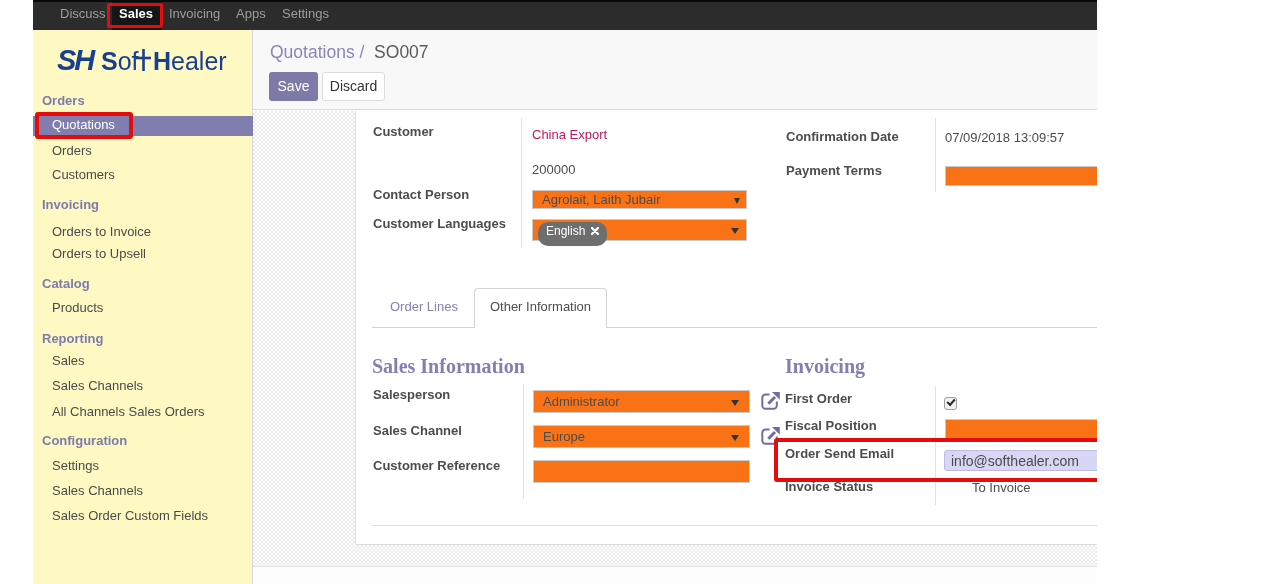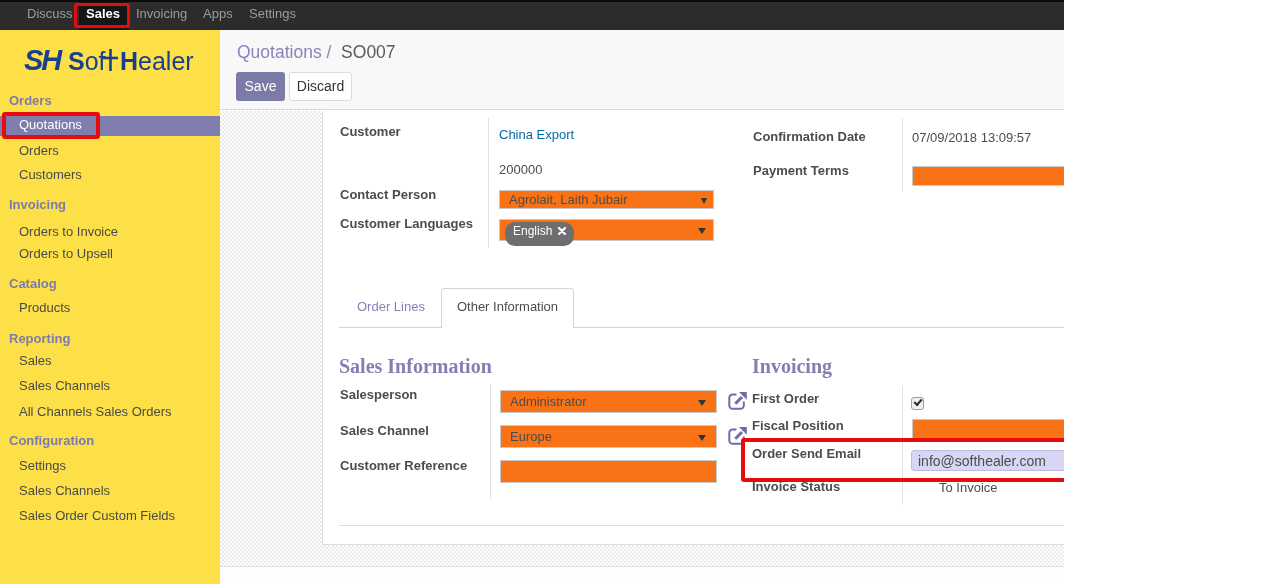--- a/index.html
+++ b/index.html
@@ -1,29 +1,29 @@
 <!DOCTYPE html>
 <html><head>
 <meta charset="utf-8">
 <style>
   * { margin:0; padding:0; box-sizing:border-box; }
   html,body { width:1284px; height:584px; overflow:hidden; }
   body { font-family:"Liberation Sans", sans-serif; font-size:13px; color:#4c4c4c; background:#fff; }
-  #app { position:relative; width:1064px; height:584px; overflow:hidden; }
+  #app { position:relative; width:1064px; height:584px; overflow:hidden;margin-left:33px; }
   .abs { position:absolute; }
 
   
   #topbar { position:absolute; left:0; top:0; width:1284px; height:30px; background:#2c2c2c; border-top:2px solid #090909; }
   .tmenu { position:absolute; top:0; height:24px; line-height:24px; color:#9c9c9c; font-size:13px; }
   #salesbox { position:absolute; left:79px; top:0px; width:50px; height:30px; background:#161616; }
   #salesred { position:absolute; left:74px; top:1px; width:56px; height:25px; border:3px solid #e60c0c; border-radius:2px; }
   .tright { color:#8b939b; }
 
   
-  #sidebar { position:absolute; left:0; top:30px; width:220px; height:554px; background:#fde047; border-right:1px solid #d8d8d8; }
+  #sidebar { position:absolute; left:0; top:30px; width:220px; height:554px; background:#fef9c3; border-right:1px solid #d8d8d8; }
   .navhead { position:absolute; left:9px; width:200px; font-weight:bold; color:#7d7bad; font-size:13px; }
   .navitem { position:absolute; left:19px; width:190px; color:#4a4a4a; font-size:13px; }
   #activeitem { position:absolute; left:0; top:86px; width:220px; height:20px; background:#7f7eae; color:#fff; line-height:15px; padding-top:1px; padding-left:19px; font-size:13px; }
   #quotred { position:absolute; left:2px; top:82px; width:98px; height:27px; border:4px solid #e60c0c; border-radius:3px; }
 
   
   #content { position:absolute; left:220px; top:30px; width:1064px; height:554px; }
   #cpanel { position:absolute; left:0; top:0; width:1064px; height:80px; background:#f8f8f8; border-bottom:1px solid #dadada; }
   #stripes { position:absolute; left:0; top:81px; width:1064px; height:455px;
     background:conic-gradient(#eaeaea 25%, #ffffff 0 50%, #eaeaea 0 75%, #ffffff 0) 0 0 / 4px 4px; }
@@ -40,21 +40,21 @@
   #pagerbtns { position:absolute; right:2px; top:42px; width:59px; height:30px; background:#fff; border:1px solid #ccc; border-radius:3px; }
   #pagerbtns .sep { position:absolute; left:29px; top:0; width:1px; height:28px; background:#ccc; }
 
   
   .lbl { position:absolute; font-weight:bold; color:#4c4c4c; font-size:13px; }
   .val { position:absolute; color:#4c4c4c; font-size:13px; }
   .vline { position:absolute; width:1px; background:#e2e2e2; }
   .sel { position:absolute; background:#f97316; border:1px solid #c9c9c9; border-radius:0; font-size:13px; color:#4c4c4c; }
   .sel .txt { position:absolute; left:9px; top:3px; }
   .caret { position:absolute; width:0; height:0; border-left:4.5px solid transparent; border-right:4.5px solid transparent; border-top:6px solid #333; }
-  .link { color:#0369a1; }
+  .link { color:#be185d; }
 
   
   #tabline { position:absolute; left:16px; top:216px; width:827px; height:1px; background:#d4d4d4; }
   #tab1 { position:absolute; left:34px; top:188px; font-size:13px; color:#8583b5; }
   #tab2 { position:absolute; left:118px; top:177px; width:133px; height:40px; background:#fff; border:1px solid #d4d4d4; border-bottom:none; border-radius:4px 4px 0 0; text-align:center; line-height:36px; color:#4c4c4c; font-size:13px; }
 
   .h2 { position:absolute; font-size:20px; font-weight:bold; color:#8280b2;font-family:Liberation Serif, serif; }
 
   
   .extlink { position:absolute; width:20px; height:20px; }

